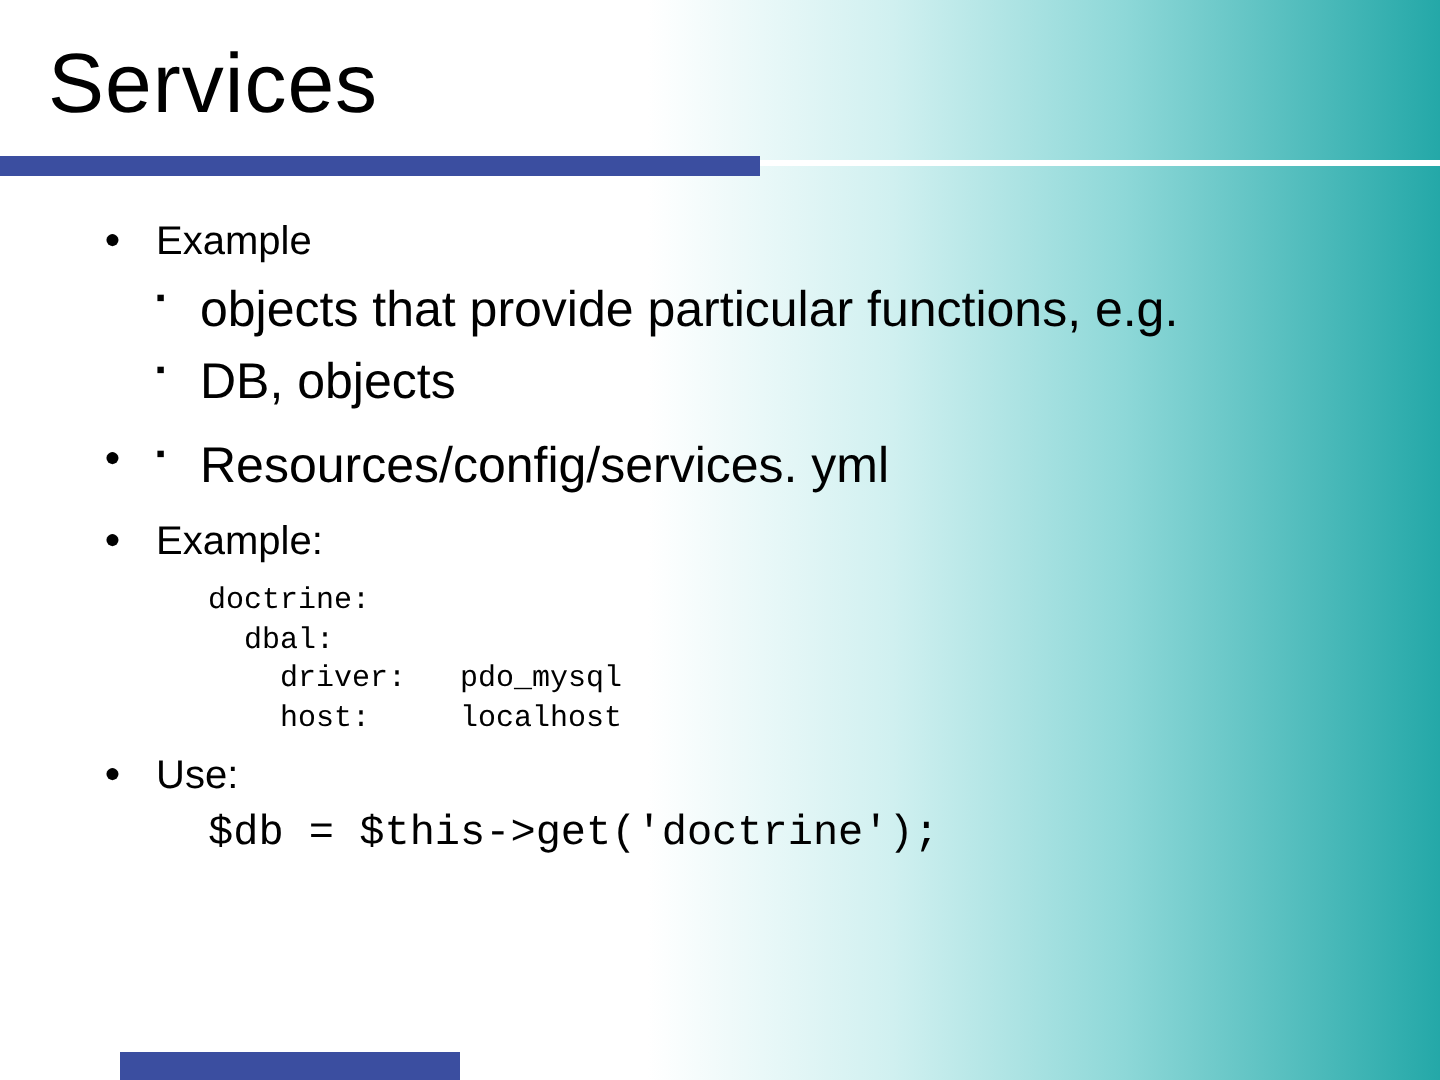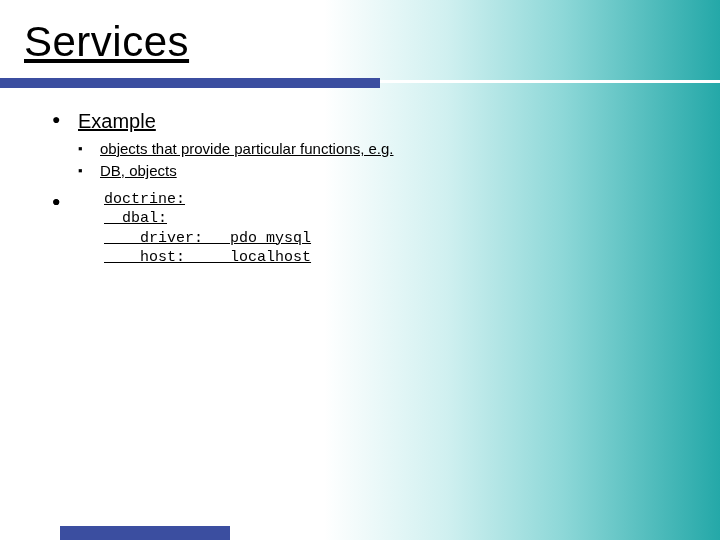--- a/index.html
+++ b/index.html
@@ -7,21 +7,20 @@
   body {
     background: linear-gradient(to right, #ffffff 0%, #ffffff 45%, #d0f0f0 62%, #8ed8d8 78%, #24a8a8 100%);
     font-family: Arial, Helvetica, sans-serif;
     color: #000;
     position: relative;
   }
   .slide {
     position: relative;
     width: 100%;
     height: 100%;
-    text-decoration: underline;
   }
   .title-wrap {
     padding: 18px 0 0 24px;
   }
   .title {
     font-size: 42px;
     font-weight: 400;
     letter-spacing: 0.5px;
   }
   .rule-row {
@@ -61,21 +60,21 @@
   .lvl1 > li::before {
     content: "●";
     position: absolute;
     left: 0;
     top: 2px;
     font-size: 14px;
   }
   .lvl2 {
     list-style: none;
     margin: 4px 0 8px 0;
-    font-size: 15px;
+    font-size: 25px;
   }
   .lvl2 > li {
     position: relative;
     padding-left: 22px;
     margin-bottom: 2px;
   }
   .lvl2 > li::before {
     content: "▪";
     position: absolute;
     left: 0;
@@ -122,27 +121,35 @@
 
       <li>
         <span>Example</span>
         <ul class="lvl2">
           <li>objects that provide particular functions, e.g.</li>
           <li>DB, objects</li>
         </ul>
       </li>
 
       <li>
+        <ul class="lvl2">
+          <li>Resources/config/services. yml</li>
+        </ul>
       </li>
 
       <li>
+        <span>Example:</span>
         <div class="code-block">doctrine:
   dbal:
     driver:   pdo_mysql
     host:     localhost</div>
       </li>
 
+      <li>
+        <span>Use:</span>
+        <span class="code-inline">$db = $this-&gt;get('doctrine');</span>
+      </li>
 
     </ul>
   </div>
 
   <div class="footer-bar"></div>
 </div>
 
 </body></html>

